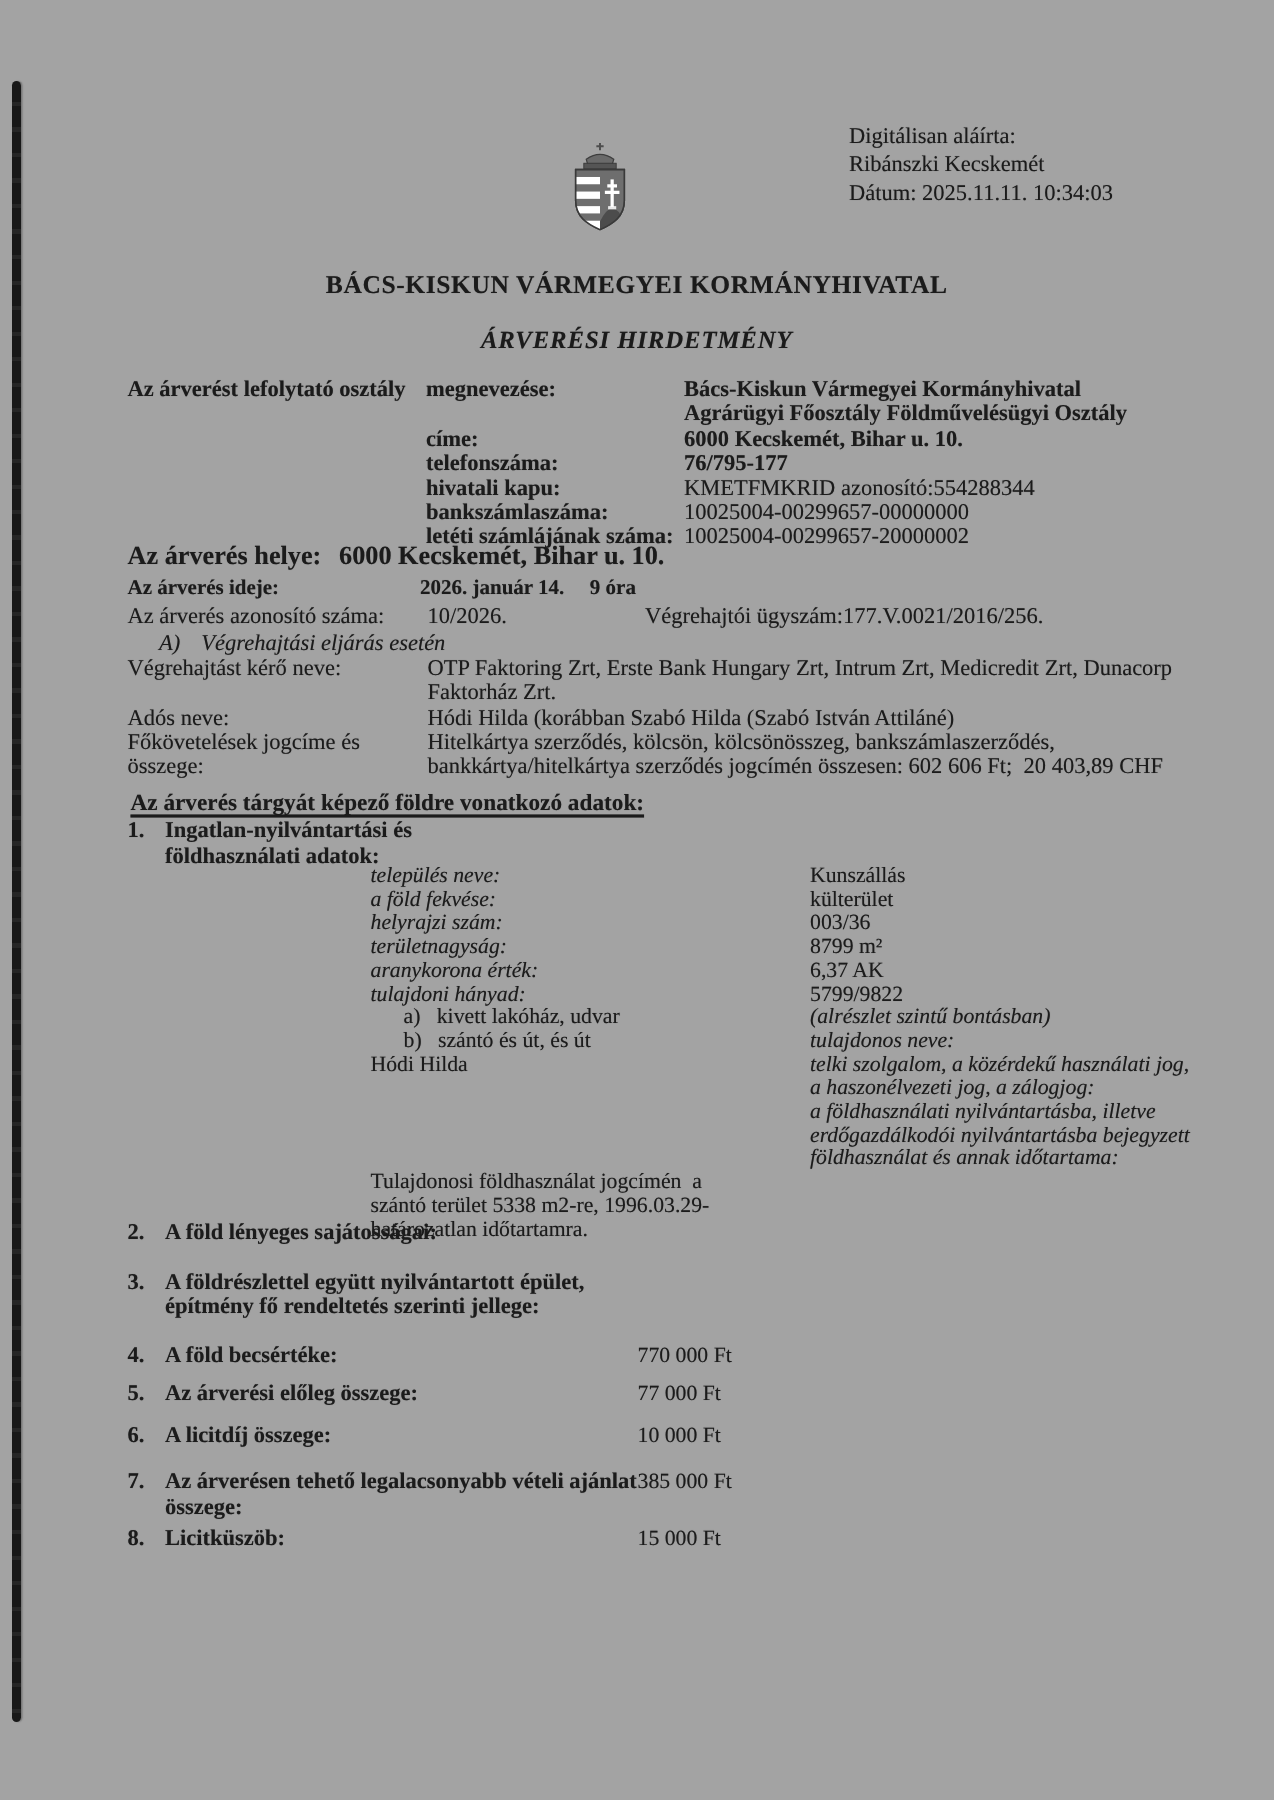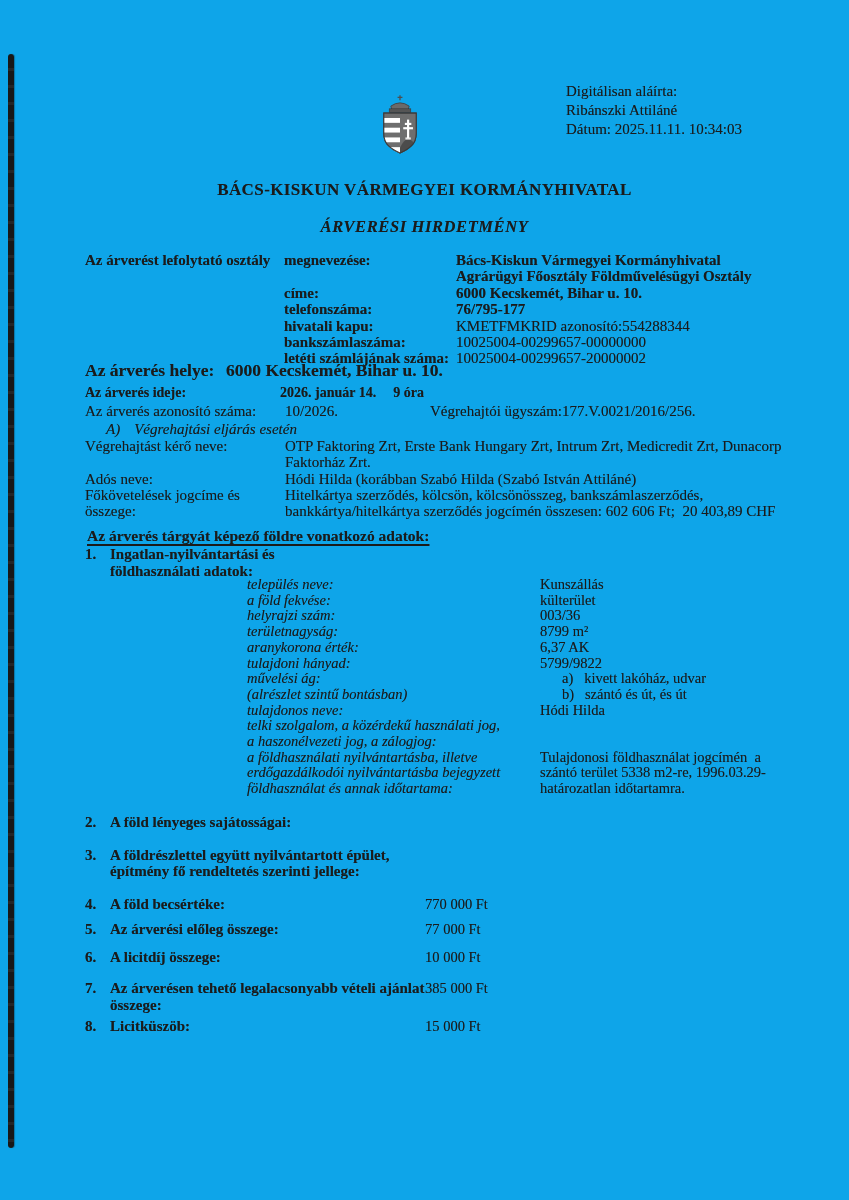--- a/index.html
+++ b/index.html
@@ -1,19 +1,19 @@
 <!DOCTYPE html>
 <html lang="hu"><head>
 <meta charset="utf-8">
 <title>Árverési hirdetmény</title>
 <style>
   html,body{margin:0;padding:0;background:#e8e8e8;}
   .page{
     position:relative;width:849px;height:1200px;margin:0 auto;
-    background:#0ea5e9;
+    background:#a3a3a3;
     font-family:"Liberation Serif","DejaVu Serif",serif;
     color:#1b1b1b;overflow:hidden;
     text-shadow:0 0 .5px rgba(25,25,25,.45);
   }
   
   .edge-artifact{
     position:absolute;left:8px;top:54px;width:6px;height:1094px;
     background:repeating-linear-gradient(to bottom,#181818 0 14px,#262626 14px 17px);
     border-radius:3px;box-shadow:1px 0 1px rgba(0,0,0,.28);
   }
@@ -73,21 +73,21 @@
   .item:nth-of-type(6){margin-bottom:5px;}
 </style>
 </head>
 <body>
 
 <div class="page">
   <div class="edge-artifact"></div>
 
   <div class="sig">
     <div>Digitálisan aláírta:</div>
-    <div>Ribánszki Attiláné</div>
+    <div>Ribánszki Kecskemét</div>
     <div>Dátum: 2025.11.11. 10:34:03</div>
   </div>
 
   <div class="coat">
     <svg viewBox="0 0 100 112" xmlns="http://www.w3.org/2000/svg">
       <path d="M50,1 v9 M45.5,5 h9" stroke="#4e4e4e" stroke-width="2.4" fill="none"></path>
       <path d="M33,21 q17,-12 34,0 l-2,7 h-30 z" fill="#6a6a6a" stroke="#3e3e3e" stroke-width="1.5"></path>
       <rect x="30" y="26" width="40" height="7" fill="#555" stroke="#333" stroke-width="1"></rect>
       <path d="M20,34 h60 v38 c0,20 -14,29 -30,36 c-16,-7 -30,-16 -30,-36 z" fill="#ffffff" stroke="#3a3a3a" stroke-width="2"></path>
       <clipPath id="ls">
@@ -173,21 +173,20 @@
     <div class="lab">a föld fekvése:</div>
     <div class="val">külterület</div>
     <div class="lab">helyrajzi szám:</div>
     <div class="val">003/36</div>
     <div class="lab">területnagyság:</div>
     <div class="val">8799 m²</div>
     <div class="lab">aranykorona érték:</div>
     <div class="val">6,37 AK</div>
     <div class="lab">tulajdoni hányad:</div>
     <div class="val">5799/9822</div>
-    <div class="lab">művelési ág:</div>
     <div class="val shift">a)&nbsp;&nbsp;&nbsp;kivett lakóház, udvar</div>
     <div class="lab">(alrészlet szintű bontásban)</div>
     <div class="val shift">b)&nbsp;&nbsp;&nbsp;szántó és út, és út</div>
     <div class="lab">tulajdonos neve:</div>
     <div class="val">Hódi Hilda</div>
     <div class="lab">telki szolgalom, a közérdekű használati jog,
 a haszonélvezeti jog, a zálogjog:</div>
     <div class="val"></div>
     <div class="lab">a földhasználati nyilvántartásba, illetve
 erdőgazdálkodói nyilvántartásba bejegyzett

